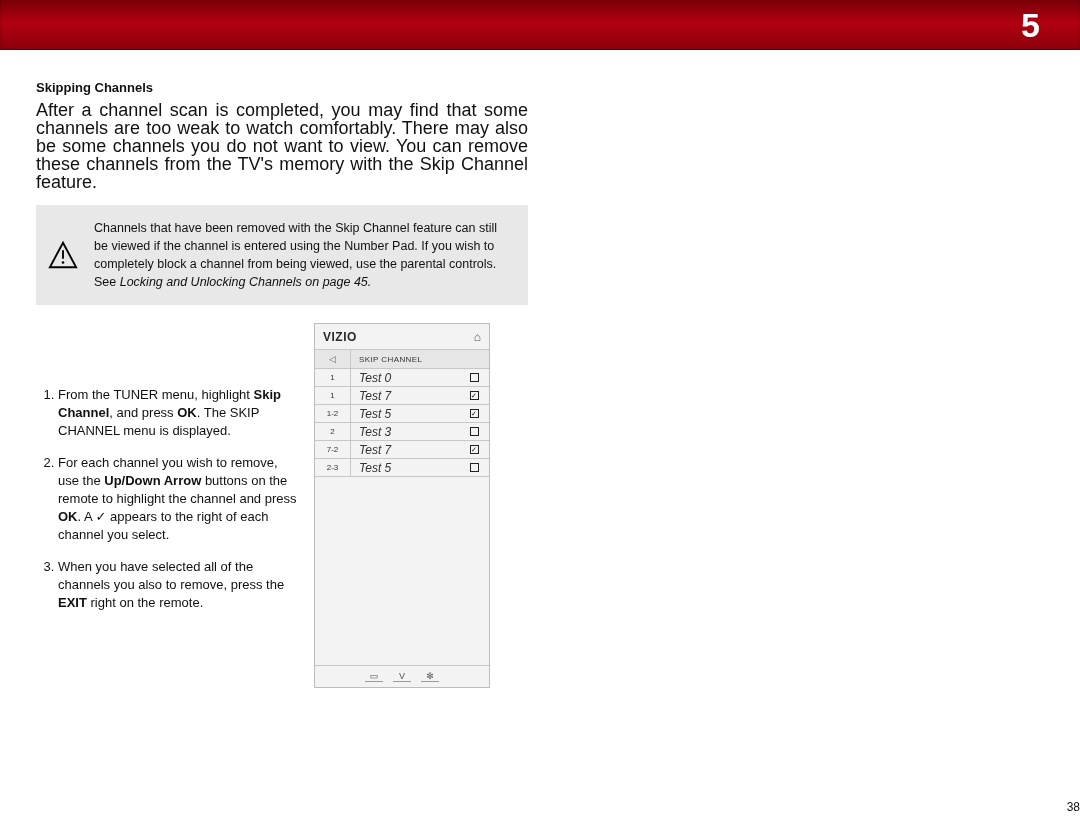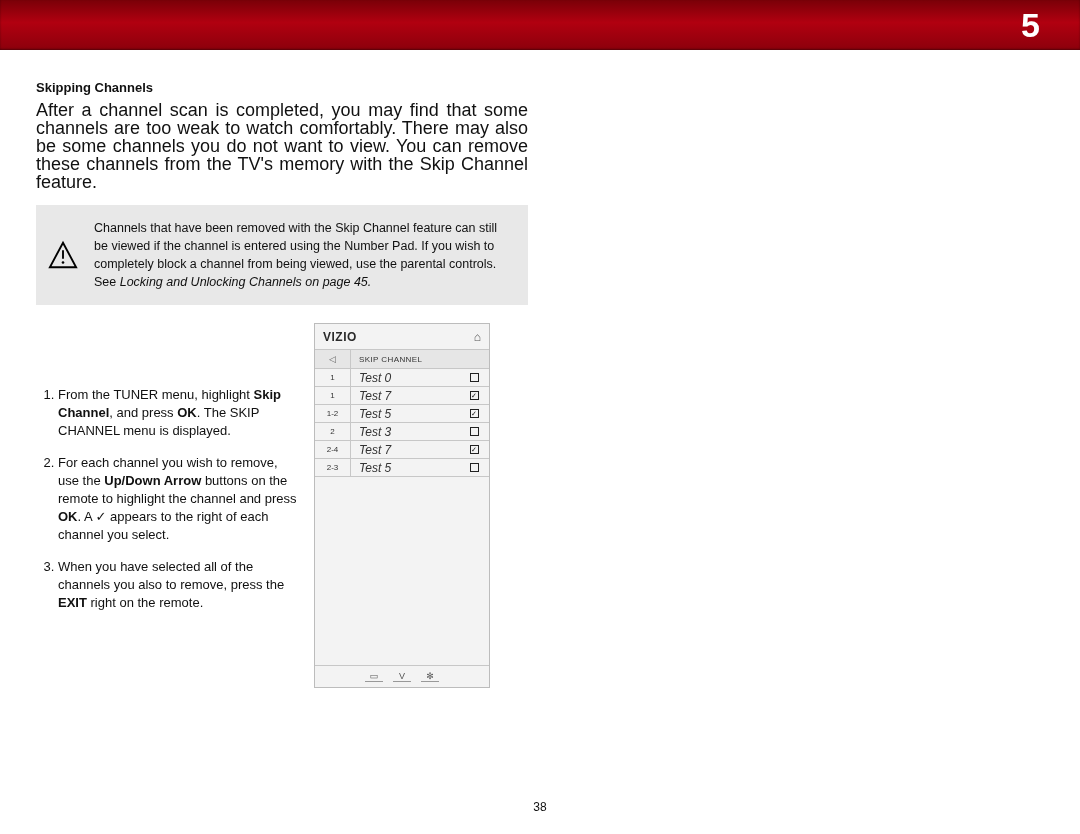--- a/index.html
+++ b/index.html
@@ -169,21 +169,21 @@
     width: 18px; height: 10px;
     border-bottom: 1px solid #999;
     display:flex;align-items:center;justify-content:center;
     font-size: 9px;
     color: #555;
   }
   .pagenum {
     position: absolute;
     bottom: 20px;
     left: 0; right: 0;
-    text-align: center;
+    text-align: right;
     font-size: 12px;
   }
 </style>
 </head>
 <body>
 
 <div class="headbar">
   <span>5</span>
 </div>
 
@@ -251,21 +251,21 @@
               </div>
             </div>
             <div class="chrow">
               <div class="num">2</div>
               <div class="name">Test 3</div>
               <div class="cb">
                 <div class="cb-box"></div>
               </div>
             </div>
             <div class="chrow">
-              <div class="num">2-4</div>
+              <div class="num">7-2</div>
               <div class="name">Test 7</div>
               <div class="cb">
                 <div class="cb-box">✓</div>
               </div>
             </div>
             <div class="chrow">
               <div class="num">2-3</div>
               <div class="name">Test 5</div>
               <div class="cb">
                 <div class="cb-box"></div>

